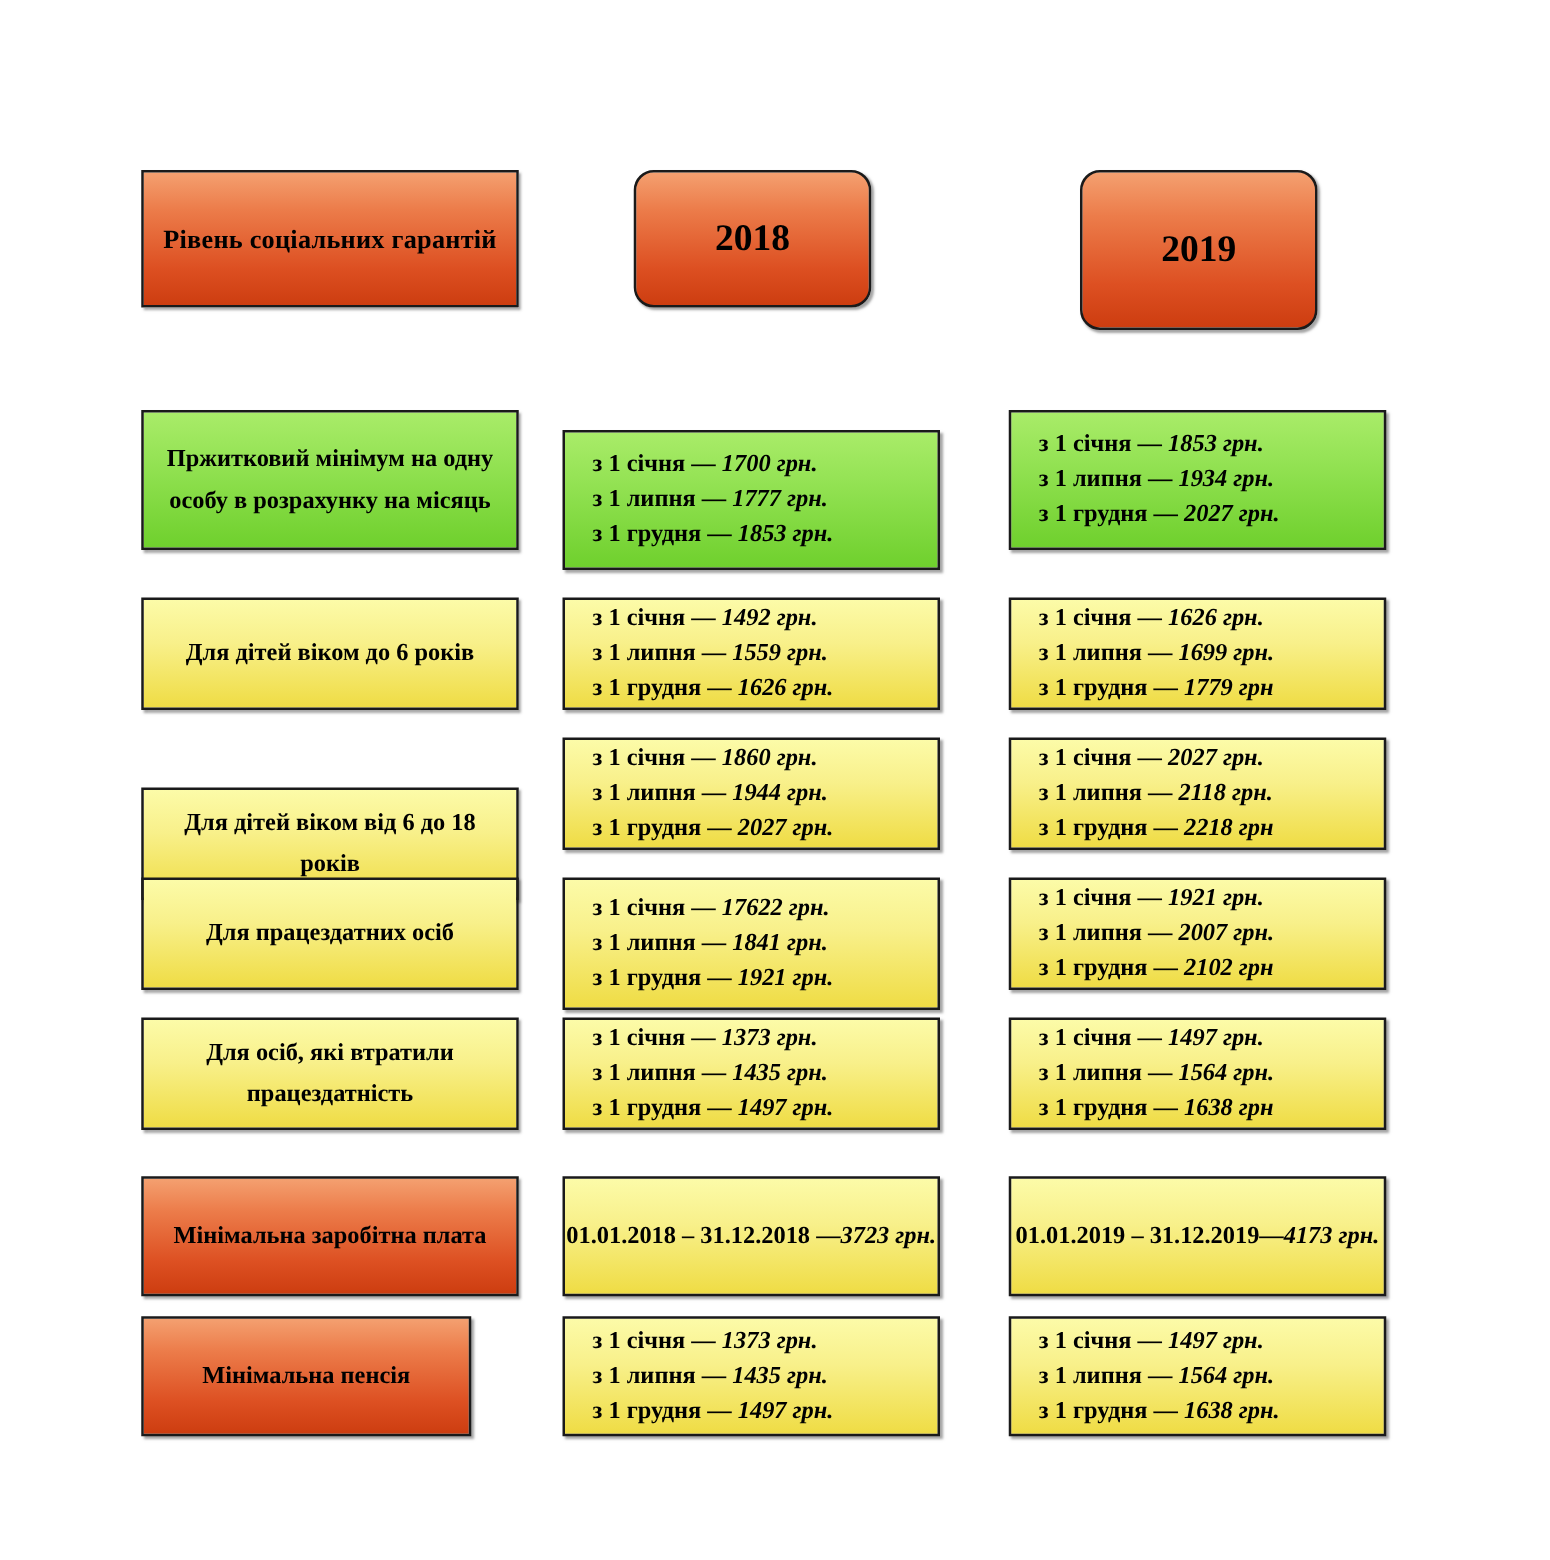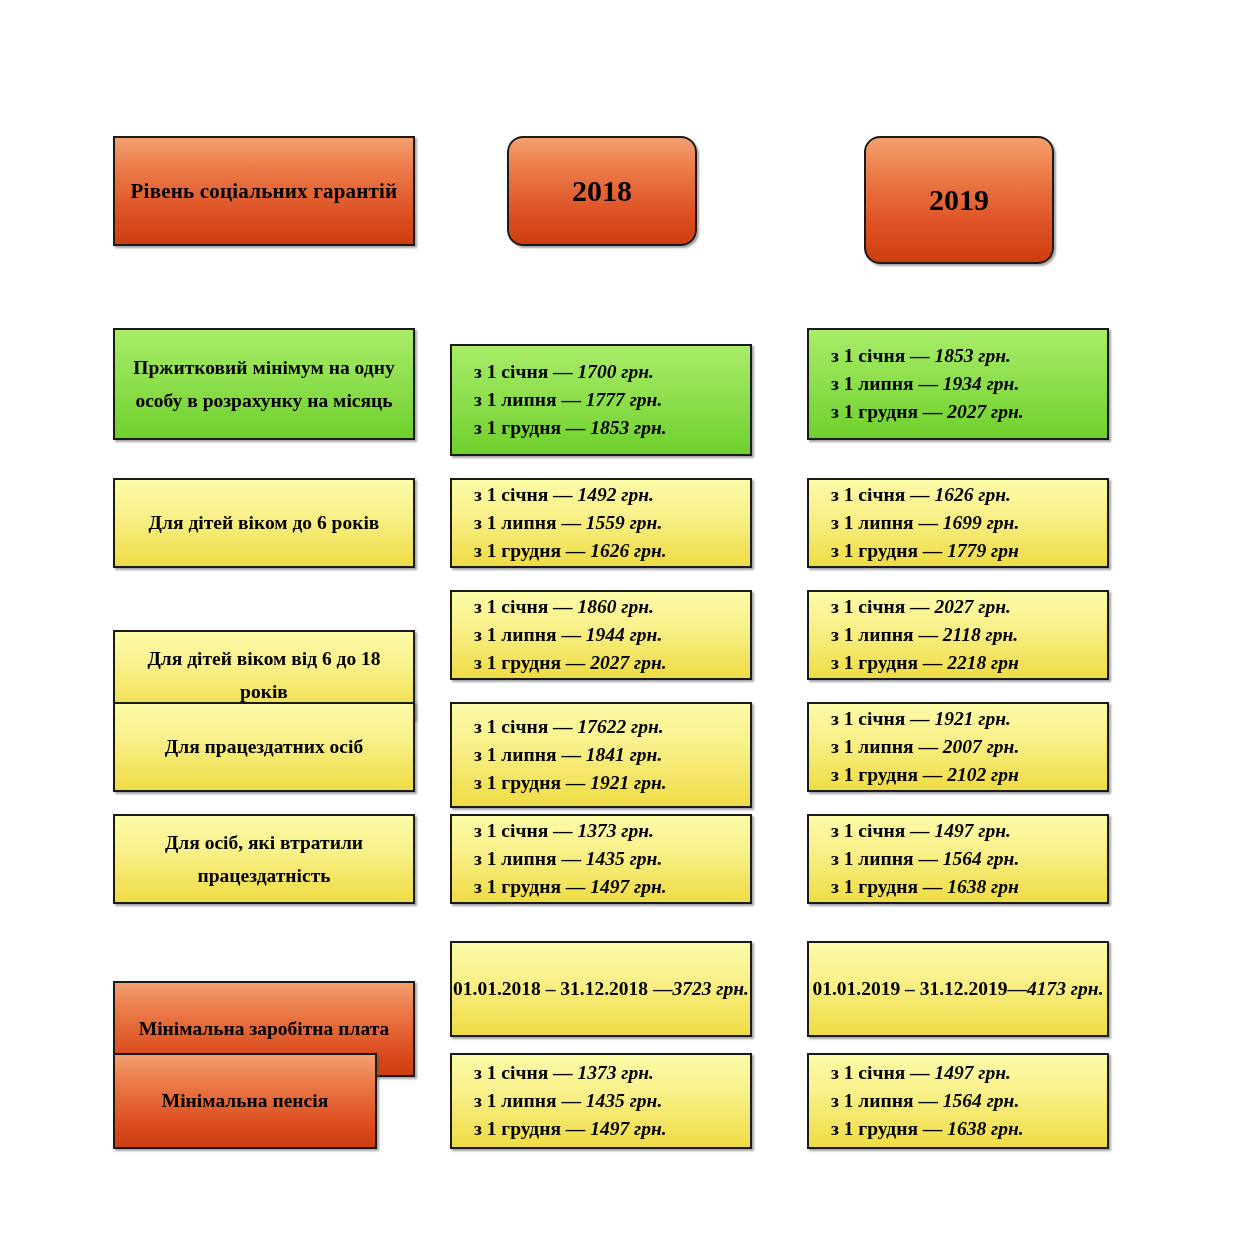--- a/index.html
+++ b/index.html
@@ -189,21 +189,21 @@
           <span class="ln"><span>з 1 грудня — </span><span class="amt">1497 грн.</span></span>
         </span>
       </div>
       <div class="box fill-yellow value-cell" style="left:807px; top:814px; width:302px; height:90px;">
         <span class="value-stack">
           <span class="ln"><span>з 1 січня — </span><span class="amt">1497 грн.</span></span>
           <span class="ln"><span>з 1 липня — </span><span class="amt">1564 грн.</span></span>
           <span class="ln"><span>з 1 грудня — </span><span class="amt">1638 грн</span></span>
         </span>
       </div>
-      <div class="box fill-orange label-cell" style="left:113px; top:941px; width:302px; height:96px;margin-top:40px;">
+      <div class="box fill-orange label-cell" style="left:113px; top:941px; width:302px; height:96px;">
         <span>Мінімальна заробітна плата</span>
       </div>
       <div class="box fill-yellow value-cell centered" style="left:450px; top:941px; width:302px; height:96px;">
         <span class="value-stack">
           <span class="ln"><span>01.01.2018 – 31.12.2018 —</span><span class="amt">3723  грн.</span></span>
         </span>
       </div>
       <div class="box fill-yellow value-cell centered" style="left:807px; top:941px; width:302px; height:96px;">
         <span class="value-stack">
           <span class="ln"><span>01.01.2019 – 31.12.2019—</span><span class="amt">4173  грн.</span></span>

